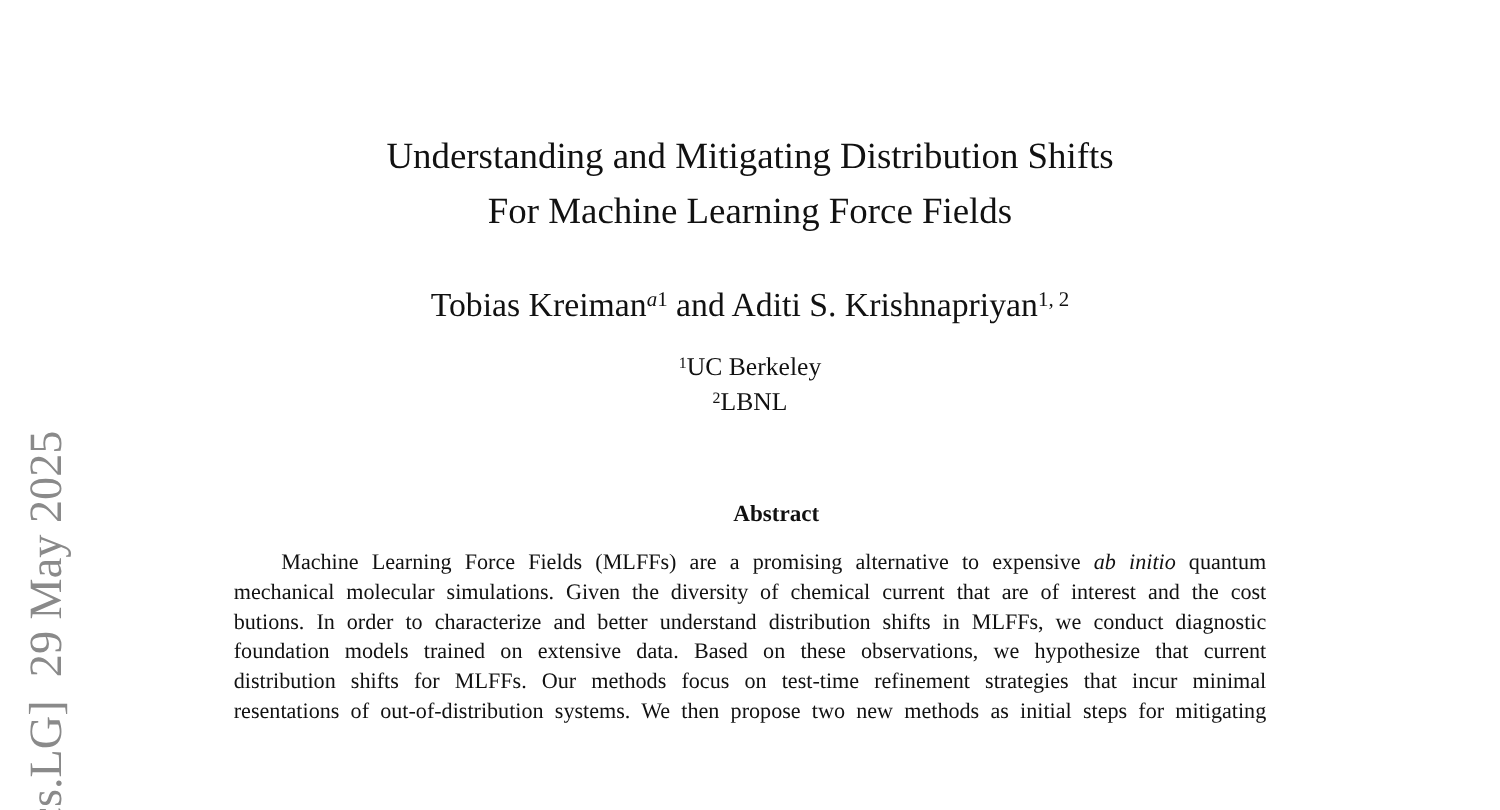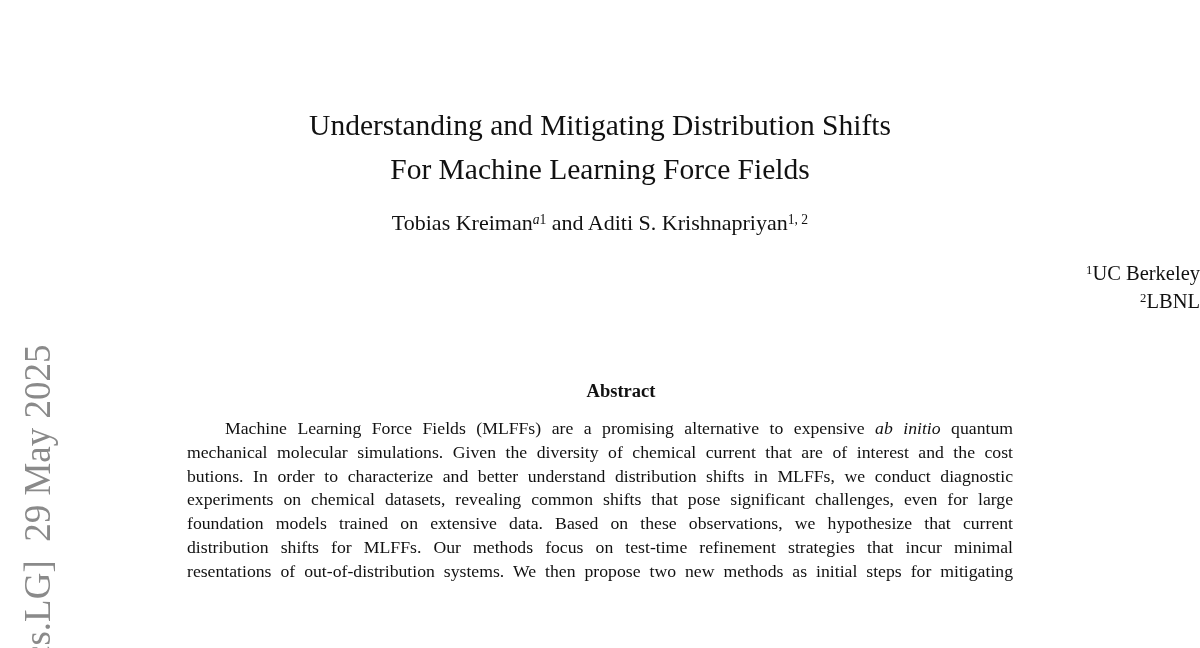--- a/index.html
+++ b/index.html
@@ -31,33 +31,33 @@
     border-radius: 22px;
   }
   .title {
     margin: 103px 0 0 0;
     font-weight: normal;
     font-size: 29.5px;
     line-height: 44px;
   }
   .title .tline { display: block; }
   .authors {
-    margin-top: 19px;
-    font-size: 22px;
+    margin-top: 40px;
+    font-size: 27px;
     line-height: 26px;
   }
   sup.ssup {
     font-size: 0.62em;
     line-height: 0;
     position: relative;
     top: -0.45em;
     vertical-align: baseline;
   }
   .it { font-style: italic; }
-  .affiliations { margin-top: 23px; font-size: 20.5px; text-align: right; }
+  .affiliations { margin-top: 23px; font-size: 20.5px; }
   .affil { line-height: 28px; }
   .abstract-heading {
     margin-top: 65px;
     font-size: 18.5px;
     font-weight: bold;
     line-height: 22px;
     padding-left: 42px;
   }
   .abstract-body {
     width: 826px;
@@ -92,20 +92,19 @@
       <div class="affil"><sup class="ssup">1</sup><span>UC Berkeley</span></div>
       <div class="affil"><sup class="ssup">2</sup><span>LBNL</span></div>
     </div>
 
     <div class="abstract-heading">Abstract</div>
 
     <div class="abstract-body">
         <div class="abs-line indent"><span>Machine Learning Force Fields (MLFFs) are a promising alternative to expensive </span><span class="it">ab initio</span><span> quantum</span></div>
         <div class="abs-line"><span>mechanical molecular simulations. Given the diversity of chemical current that are of interest and the cost</span></div>
         <div class="abs-line"><span>butions. In order to characterize and better understand distribution shifts in MLFFs, we conduct diagnostic</span></div>
-        <div class="abs-line"><span>experiments on chemical datasets, revealing common shifts that pose significant challenges, even for large</span></div>
         <div class="abs-line"><span>foundation models trained on extensive data. Based on these observations, we hypothesize that current</span></div>
         <div class="abs-line"><span>distribution shifts for MLFFs. Our methods focus on test-time refinement strategies that incur minimal</span></div>
         <div class="abs-line"><span>resentations of out-of-distribution systems. We then propose two new methods as initial steps for mitigating</span></div>
       </div>
 
   </div>
 </div>
 
 </body></html>

